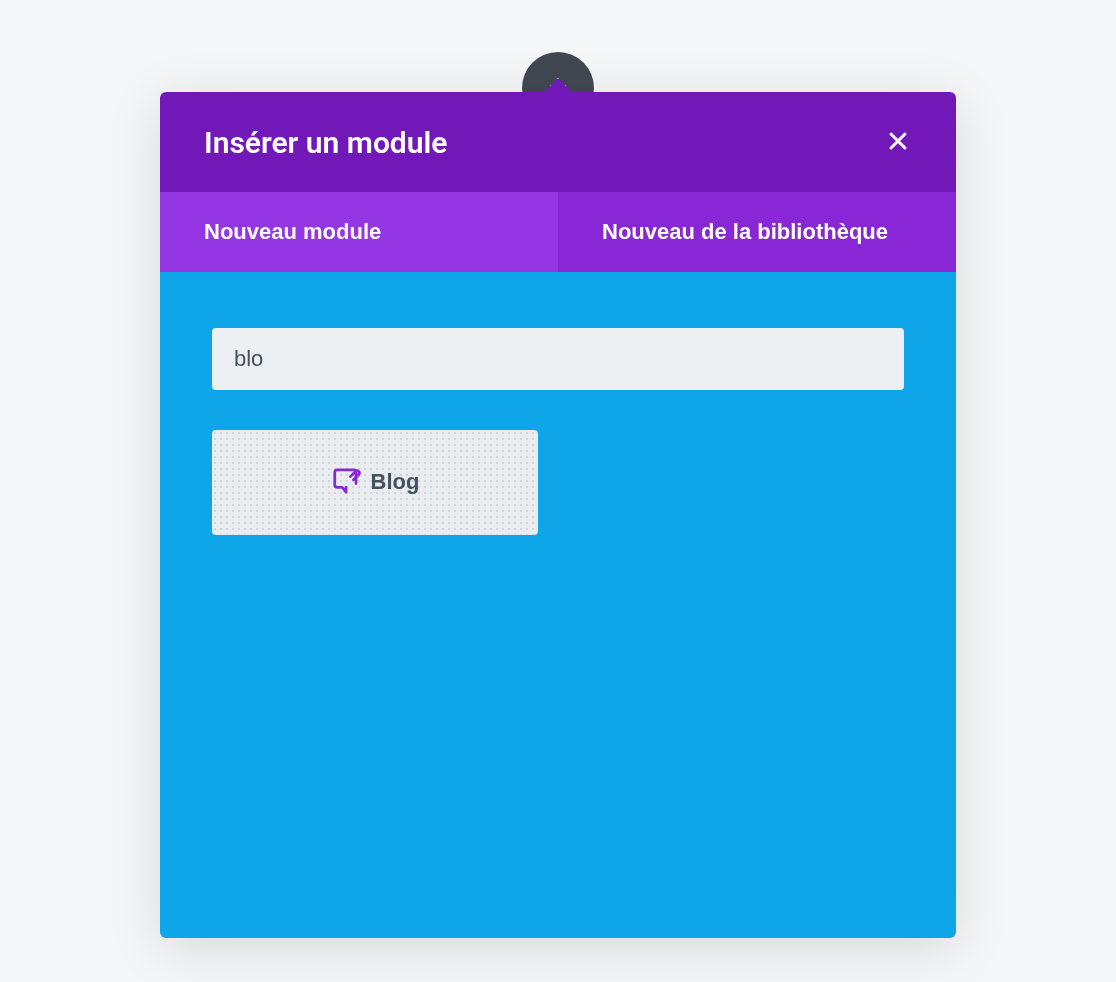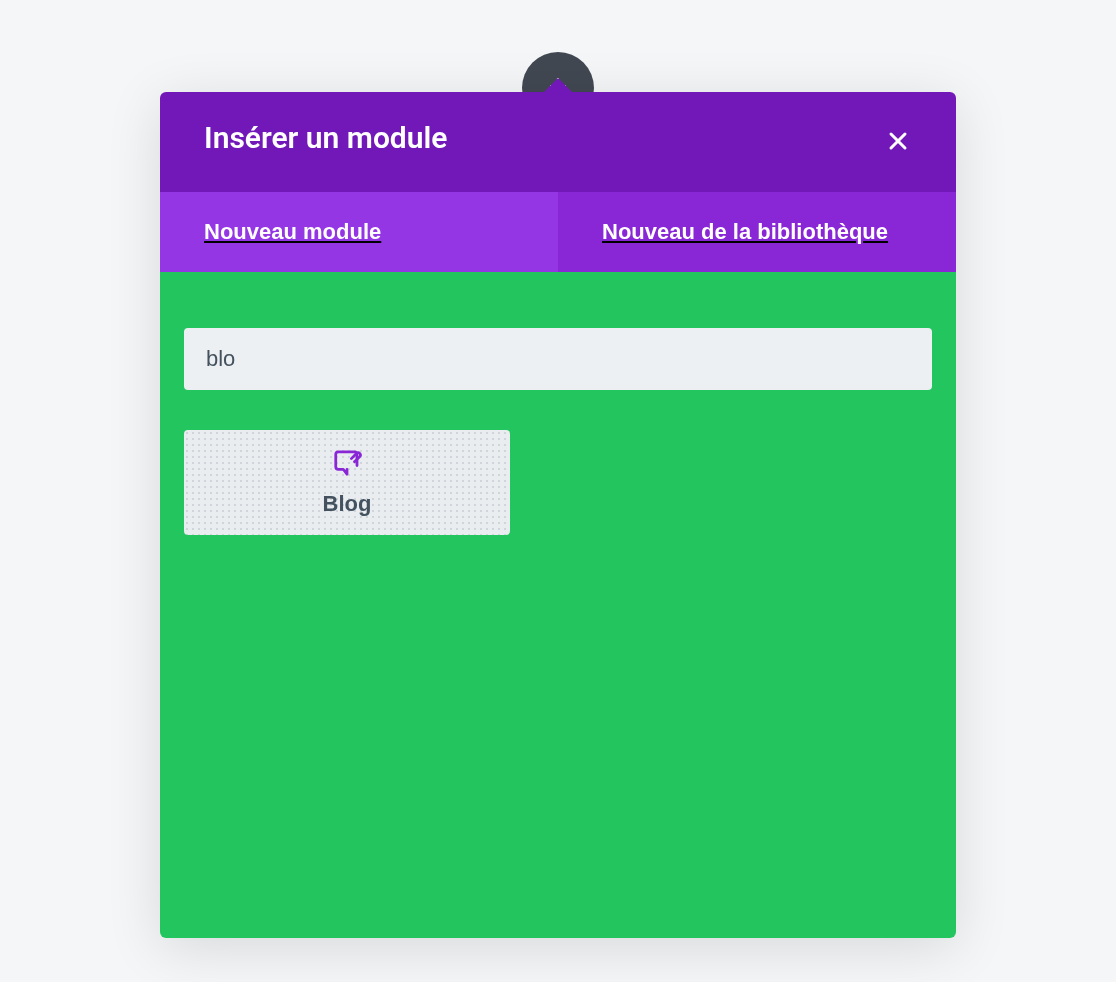--- a/index.html
+++ b/index.html
@@ -58,21 +58,21 @@
       box-shadow: 0 10px 55px rgba(0,0,0,0.12);
       overflow: hidden;
       height: 846px;
       display: flex;
       flex-direction: column;
     }
     .modal-header {
       background: #7217b8;
       padding: 28px 36px 28px 44px;
       display: flex;
-      align-items: flex-start;
+      align-items: center;
       justify-content: space-between;
     }
     .modal-title {
       color: #fff;
       font-size: 30px;
       font-weight: 600;
     }
     .close-btn {
       width: 44px;
       height: 44px;
@@ -81,41 +81,40 @@
       cursor: pointer;
       display: flex;
       align-items: center;
       justify-content: center;
       color: #fff;
     }
     .close-btn svg { width: 24px; height: 24px; }
     .tabs-row {
       display: flex;
       background: #8926d6;
-      text-decoration: underline;
     }
     .tab {
       flex: 1;
       padding: 26px 44px;
       color: #fff;
       font-size: 22px;
       font-weight: 600;
       line-height: 1.25;
       border: none;
       background: transparent;
       text-align: left;
       cursor: pointer;
     }
     .tab.active {
       background: #9436e4;
     }
     .modal-body {
       flex: 1;
-      padding: 56px 24px;
-      background: #22c55e;
+      padding: 56px 52px;
+      background: #0ea5e9;
     }
     .search-box {
       width: 100%;
       background: #edf0f3;
       border: none;
       border-radius: 4px;
       padding: 18px 22px;
       font-size: 22px;
       color: #44525f;
       outline: none;
@@ -127,21 +126,21 @@
       flex-wrap: wrap;
       gap: 20px;
     }
     .module-card {
       width: 326px;
       height: 105px;
       border: none;
       border-radius: 4px;
       cursor: pointer;
       display: flex;
-      flex-direction: column;
+      flex-direction: row;
       align-items: center;
       justify-content: center;
       gap: 10px;
       position: relative;
       background-color: #eaedf0;
       
       background-image: radial-gradient(#cfd5db 1px, transparent 1px);
       background-size: 6px 6px;
       background-position: 0 0;
     }

